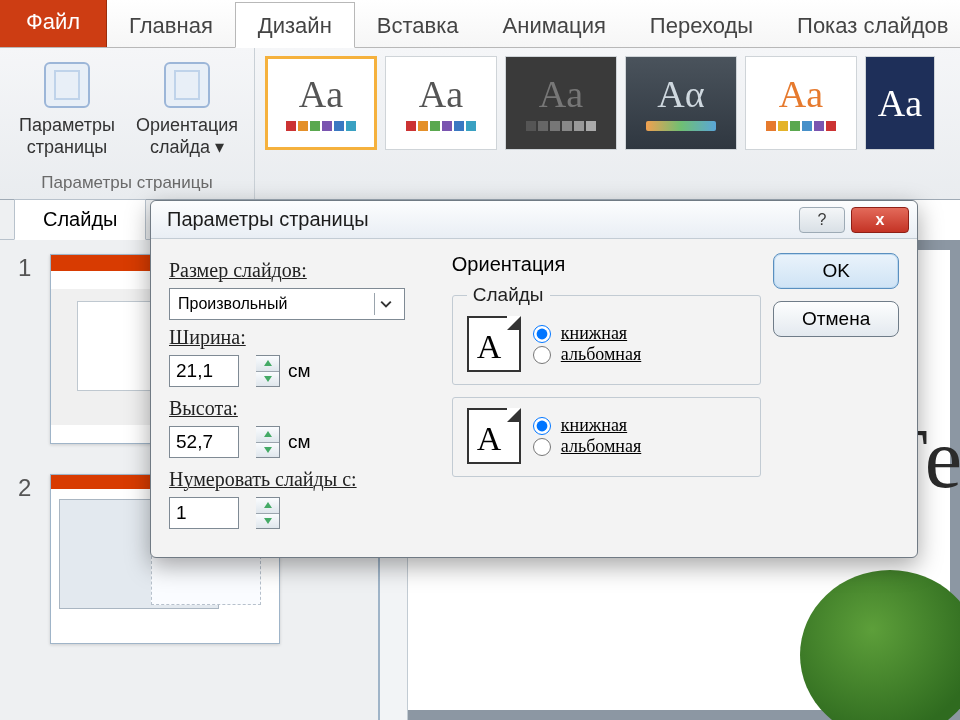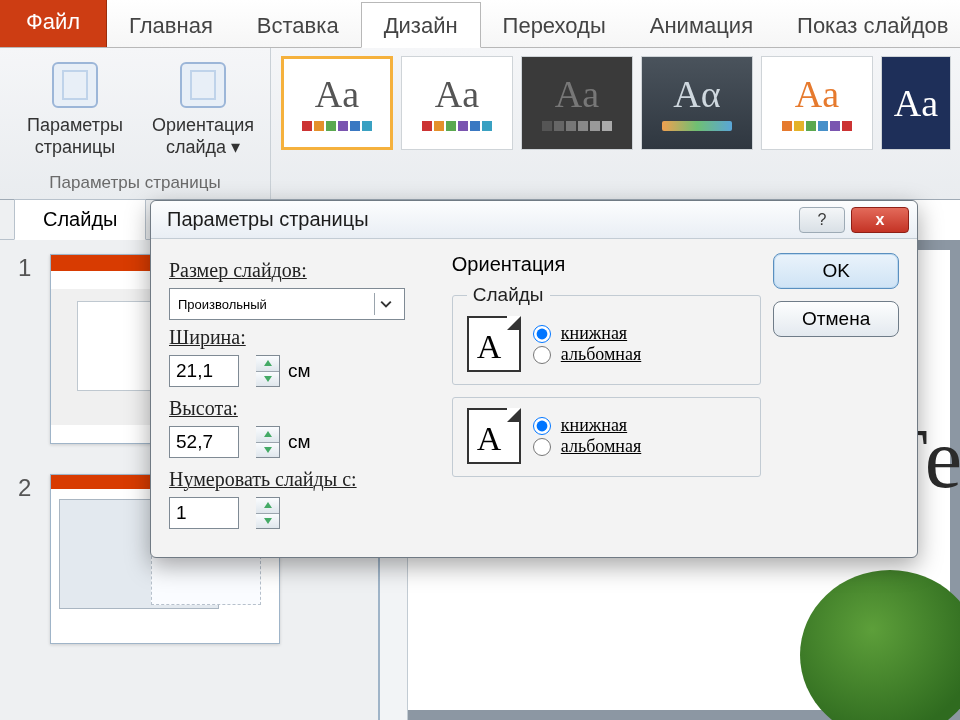--- a/index.html
+++ b/index.html
@@ -7,21 +7,21 @@
 
   
   .tabbar { display: flex; align-items: flex-end; height: 48px; background: linear-gradient(#fff,#f6f6f6); border-bottom: 1px solid #b8b8b8; }
   .tab { padding: 10px 22px 8px; font-size: 22px; color: #444; cursor: pointer; white-space: nowrap; }
   .tab.file { background: #cd3d13; color: #fff; padding: 12px 26px; font-weight: 400; border-right: 1px solid #9a2c0b; }
   .tab.active { background: #fff; border: 1px solid #b8b8b8; border-bottom: 1px solid #fff; position: relative; top: 1px; }
 
   
   .ribbon { height: 152px; background: linear-gradient(#f5f6f8,#e9ecef); border-bottom: 1px solid #9faab5; display: flex; }
   .ribgroup { border-right: 1px solid #c9d0d6; padding: 8px 12px 0; display: flex; flex-direction: column; }
-  .ribgroup-buttons { display: flex; gap: 18px; flex: 1; margin-left: 8px; }
+  .ribgroup-buttons { display: flex; gap: 10px; flex: 1; }
   .bigbtn { display: flex; flex-direction: column; align-items: center; justify-content: flex-start; width: 110px; padding-top: 6px; cursor: pointer; }
   .bigbtn .ico { width: 46px; height: 46px; border: 2px solid #9cb6d8; background: #e8eff7; border-radius: 6px; margin-bottom: 6px; position: relative; }
   .bigbtn .ico.page::after { content:""; position:absolute; left:8px; right:8px; top:6px; bottom:6px; border:2px solid #bfd3ea; }
   .bigbtn .txt { text-align: center; font-size: 18px; line-height: 22px; color: #333; }
   .ribgroup-label { text-align: center; font-size: 17px; color: #6a6a6a; padding: 4px 0 6px; }
 
   .themes { display: flex; gap: 8px; padding: 8px 10px; }
   .theme { width: 112px; height: 94px; background: #fff; border: 1px solid #cfd4d8; display:flex; flex-direction:column; align-items:center; justify-content:center; gap:8px; cursor:pointer; }
   .theme.selected { border: 3px solid #f5b13d; }
   .theme .aa { font-size: 38px; font-family: Georgia, serif; color:#555; line-height:1; }
@@ -63,21 +63,21 @@
   .dialog { position:absolute; left:150px; top:200px; width:768px; height:358px; background:#f3f3f3; border:1px solid #707a84; border-radius:6px; box-shadow:0 8px 24px rgba(0,0,0,.35); }
   .dlg-title { height:38px; background:linear-gradient(#fcfdfe,#e9eef4); border-bottom:1px solid #c3ccd4; border-radius:6px 6px 0 0; display:flex; align-items:center; padding:0 8px 0 16px; }
   .dlg-title .t { font-size:20px; color:#1c1c1c; flex:1; }
   .dlg-title .winbtn { width:46px; height:26px; margin-left:6px; border-radius:4px; display:flex; align-items:center; justify-content:center; font-size:16px; color:#3a3a3a; background:linear-gradient(#f4f6f8,#d9e0e6); border:1px solid #9daab5; cursor:pointer; }
   .dlg-title .winbtn.close { background:linear-gradient(#e36a5a,#c43325); border:1px solid #8e1f16; color:#fff; width:58px; font-weight:bold; }
   .dlg-body { padding:14px 18px; display:flex; gap:12px; }
   .col { display:flex; flex-direction:column; }
   .lbl { font-size:20px; color:#222; margin:6px 0 6px; }
   .und { text-decoration: underline; text-decoration-thickness:1px;font-family:Liberation Serif, serif; }
   .selectwrap { display:flex; }
-  .select { width:236px; height:32px; border:1px solid #7f8a94; background:#fff; display:flex; align-items:center; padding:0 8px; font-size:13px; }
+  .select { width:236px; height:32px; border:1px solid #7f8a94; background:#fff; display:flex; align-items:center; padding:0 8px; font-size:16px; }
   .select .chev { margin-left:auto; width:22px; height:22px; border-left:1px solid #9aa4ad; display:flex; align-items:center; justify-content:center; }
   .chev svg { width:12px; height:12px; }
   .spinrow { display:flex; align-items:center; gap:8px; margin-bottom:4px; }
   .spin { display:flex;gap:17px; }
   .spin input { width:70px; height:32px; border:1px solid #7f8a94; font-size:19px; padding:0 6px; font-family:inherit; }
   .spin .arrows { width:24px; display:flex; flex-direction:column; border:1px solid #7f8a94; border-left:none; }
   .spin .arrows b { flex:1; background:linear-gradient(#fafcfe,#dfe6ec); display:flex; align-items:center; justify-content:center; cursor:pointer; }
   .spin .arrows b+b { border-top:1px solid #9aa4ad; }
   .spin .arrows svg { width:10px; height:8px; }
   .unit { font-size:19px; }
@@ -96,24 +96,24 @@
   .btn.primary { background:linear-gradient(#eaf3fb,#cfe3f5); border:1px solid #5a8fbf; box-shadow:inset 0 0 0 1px #bcd8ef; }
 
   .orient-head { font-size:20px; margin-bottom:8px; }
 </style>
 </head>
 <body>
 
 <div class="tabbar">
   <div class="tab file">Файл</div>
   <div class="tab">Главная</div>
+  <div class="tab active">Дизайн</div>
   <div class="tab">Вставка</div>
-  <div class="tab active">Дизайн</div>
+  <div class="tab">Анимация</div>
   <div class="tab">Переходы</div>
-  <div class="tab">Анимация</div>
   <div class="tab">Показ слайдов</div>
 
 </div>
 
 <div class="ribbon">
   <div class="ribgroup">
     <div class="ribgroup-buttons">
       <div class="bigbtn">
         <div class="ico page"></div>
         <div class="txt" style="white-space:pre-line">Параметры

